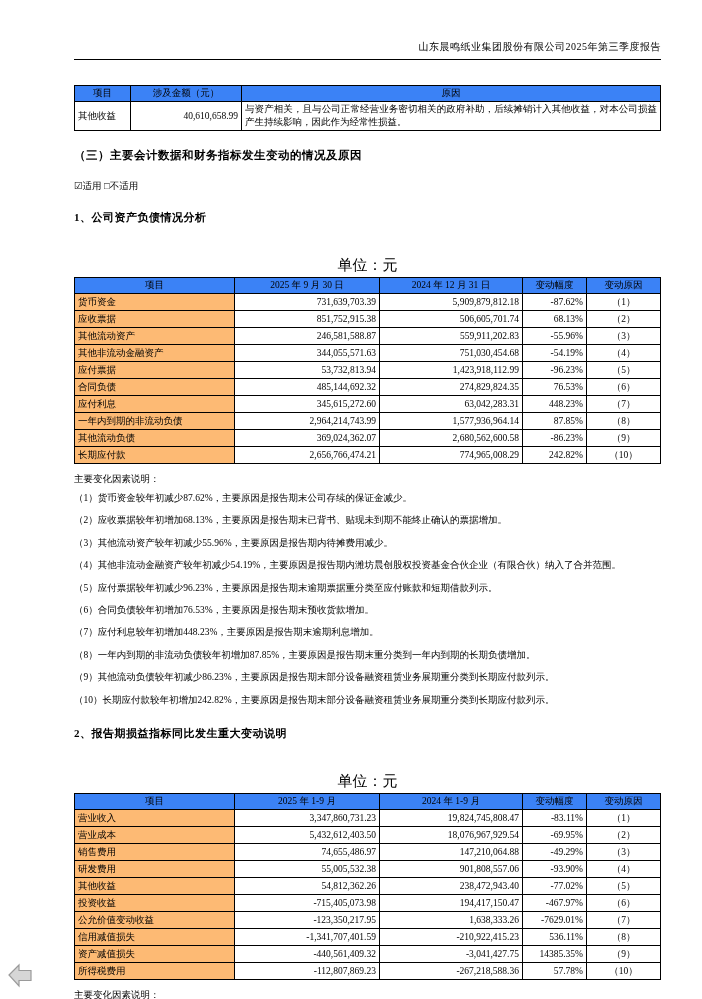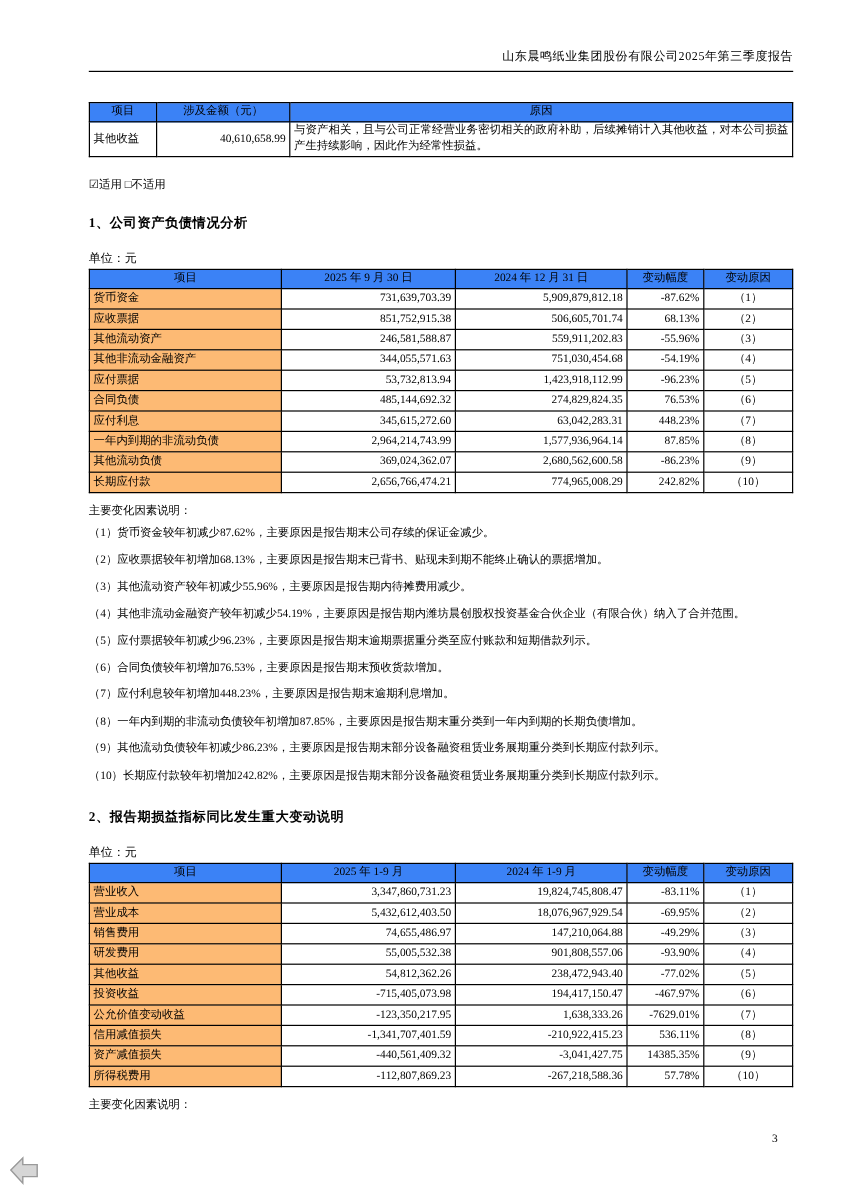--- a/index.html
+++ b/index.html
@@ -38,21 +38,21 @@
   .t-main th:nth-child(4), .t-main td:nth-child(4) { width:64px; }
   .t-main td:nth-child(1) { background:#fdba74; text-align:left; }
   .t-main td:nth-child(2), .t-main td:nth-child(3), .t-main td:nth-child(4) { text-align:right; }
   .t-main td:nth-child(5) { text-align:center; }
 
   .sec-heading  { margin-top:17px; font-size:11.5px; font-weight:bold; letter-spacing:0.5px; }
   .sub-heading  { font-size:11px; font-weight:bold; letter-spacing:0.5px; }
   .applicability { margin-top:17px; font-size:9.5px; }
   .h1-sub { margin-top:17px; }
   .h2-sub { margin-top:15px; }
-  .unit-line { margin-top:15px; margin-bottom:2px; text-align:left; font-size:10px; }
+  .unit-line { margin-top:31px; margin-bottom:2px; text-align:center; font-size:15px; }
   .notes-title { margin-top:7px; font-size:9.5px; line-height:16px; }
   .notes p { font-size:9.5px; line-height:22.4px; text-align:justify; }
   .page-number { margin-top:16px; text-align:right; font-size:9.5px; padding-right:13px; }
 
   .nav-arrow { position:absolute; left:8px; top:962px; width:24px; height:28px; }
 </style>
 </head>
 <body>
 
 <div class="page">
@@ -70,20 +70,21 @@
         </thead>
         <tbody>
           <tr>
             <td>其他收益</td>
             <td>40,610,658.99</td>
             <td>与资产相关，且与公司正常经营业务密切相关的政府补助，后续摊销计入其他收益，对本公司损益产生持续影响，因此作为经常性损益。</td>
           </tr>
         </tbody>
       </table>
 
+    <div class="sec-heading">（三）主要会计数据和财务指标发生变动的情况及原因</div>
 
     <div class="applicability">☑适用 □不适用</div>
 
     <div class="sub-heading h1-sub">1、公司资产负债情况分析</div>
 
     <div class="unit-line">单位：元</div>
 
     <table class="t-main">
         <thead>
           <tr>

